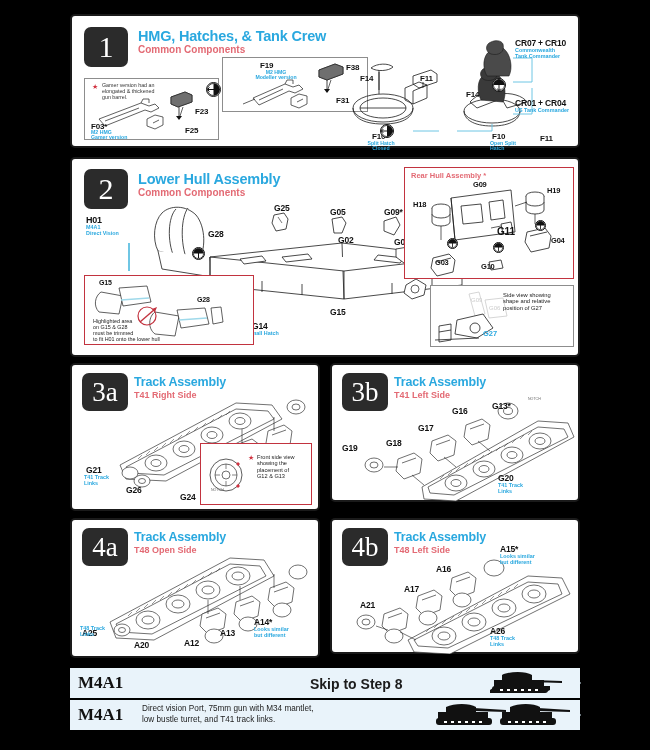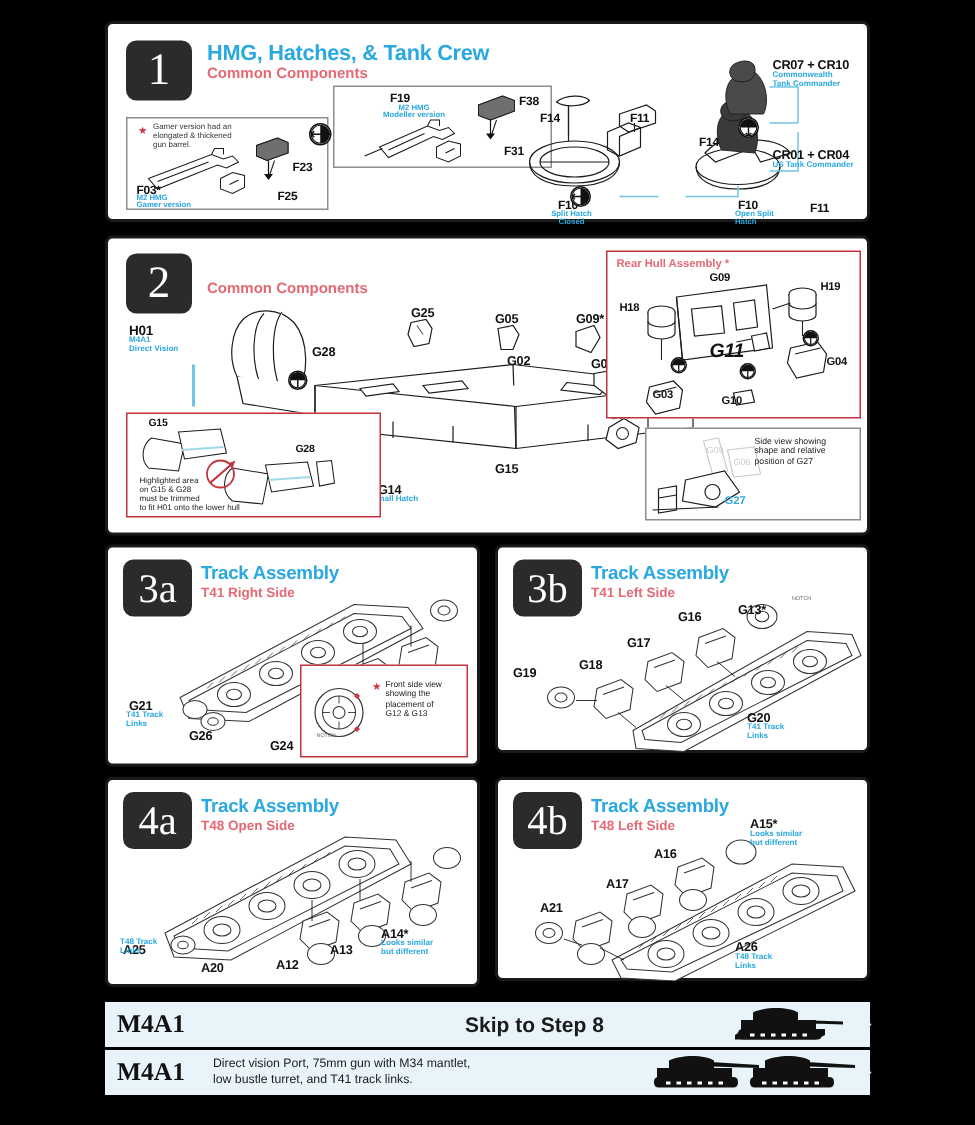--- a/index.html
+++ b/index.html
@@ -264,20 +264,21 @@
         <circle cx="6.5" cy="6.5" r="6" fill="#fff" stroke="#111" stroke-width="0.8"></circle>
         <path d="M6.5 0.5 A6 6 0 0 1 6.5 12.5 Z" fill="#111"></path>
         <path d="M1 6.5 h11 M2.5 4.5 L0.5 6.5 L2.5 8.5 M10.5 4.5 L12.5 6.5 L10.5 8.5" stroke="#111" stroke-width="1" fill="none"></path>
       </svg>
     </div>
   </div>
 
   <div class="panel" style="left:70px; top:157px; width:510px; height:200px;">
 
     <div class="step-badge" style="left:12px; top:10px; width:44px; height:40px; font-size:30px;">2</div>
+    <div class="step-title" style="left:66px; top:12px; font-size:14.5px;">Lower Hull Assembly</div>
     <div class="step-sub" style="left:66px; top:28px; font-size:10px;">Common Components</div>
 
     <svg style="position:absolute; left:60px; top:40px;" width="360" height="120" viewBox="0 0 360 120">
       <g fill="#fff" stroke="#1c1c1c" stroke-width="0.8">
 
         <path d="M30 14 C22 22, 20 40, 26 52 L66 62 C74 52, 74 28, 64 16 C54 6, 38 6, 30 14 Z"></path>
         <path d="M44 10 C36 18, 35 42, 42 58"></path>
         <path d="M56 9 C49 18, 48 44, 55 61"></path>
         <path d="M26 52 L30 70 L80 78 L78 58"></path>
 
@@ -387,21 +388,21 @@
         <g stroke="#1c1c1c" stroke-width="0.7" fill="none">
           <path d="M36 46 L36 60"></path>
           <path d="M130 34 L130 44"></path>
           <path d="M110 26 L122 22"></path>
           <path d="M86 48 L96 46"></path>
         </g>
       </svg>
       <div class="plabel" style="left:68px; top:12px; font-size:7.5px;">G09</div>
       <div class="plabel" style="left:142px; top:18px; font-size:7.5px;">H19</div>
       <div class="plabel" style="left:8px; top:32px; font-size:7.5px;">H18</div>
-      <div class="plabel" style="left:68px; top:58px; font-size:13px;font-style:italic;">G11</div>
+      <div class="plabel" style="left:92px; top:58px; font-size:10px;">G11</div>
       <div class="plabel" style="left:146px; top:68px; font-size:7.5px;">G04</div>
       <div class="plabel" style="left:30px; top:90px; font-size:7.5px;">G03</div>
       <div class="plabel" style="left:76px; top:94px; font-size:7.5px;">G10</div>
       <div class="flipicon" style="left:42px; top:70px; width:11px; height:11px;">
         <svg width="9" height="9" viewBox="0 0 13 13">
           <circle cx="6.5" cy="6.5" r="6" fill="#fff" stroke="#111" stroke-width="1"></circle>
           <path d="M0.5 6.5 A6 6 0 0 1 12.5 6.5 Z" fill="#111"></path>
           <path d="M6.5 1 v11" stroke="#111" stroke-width="1.2"></path>
         </svg>
       </div>

